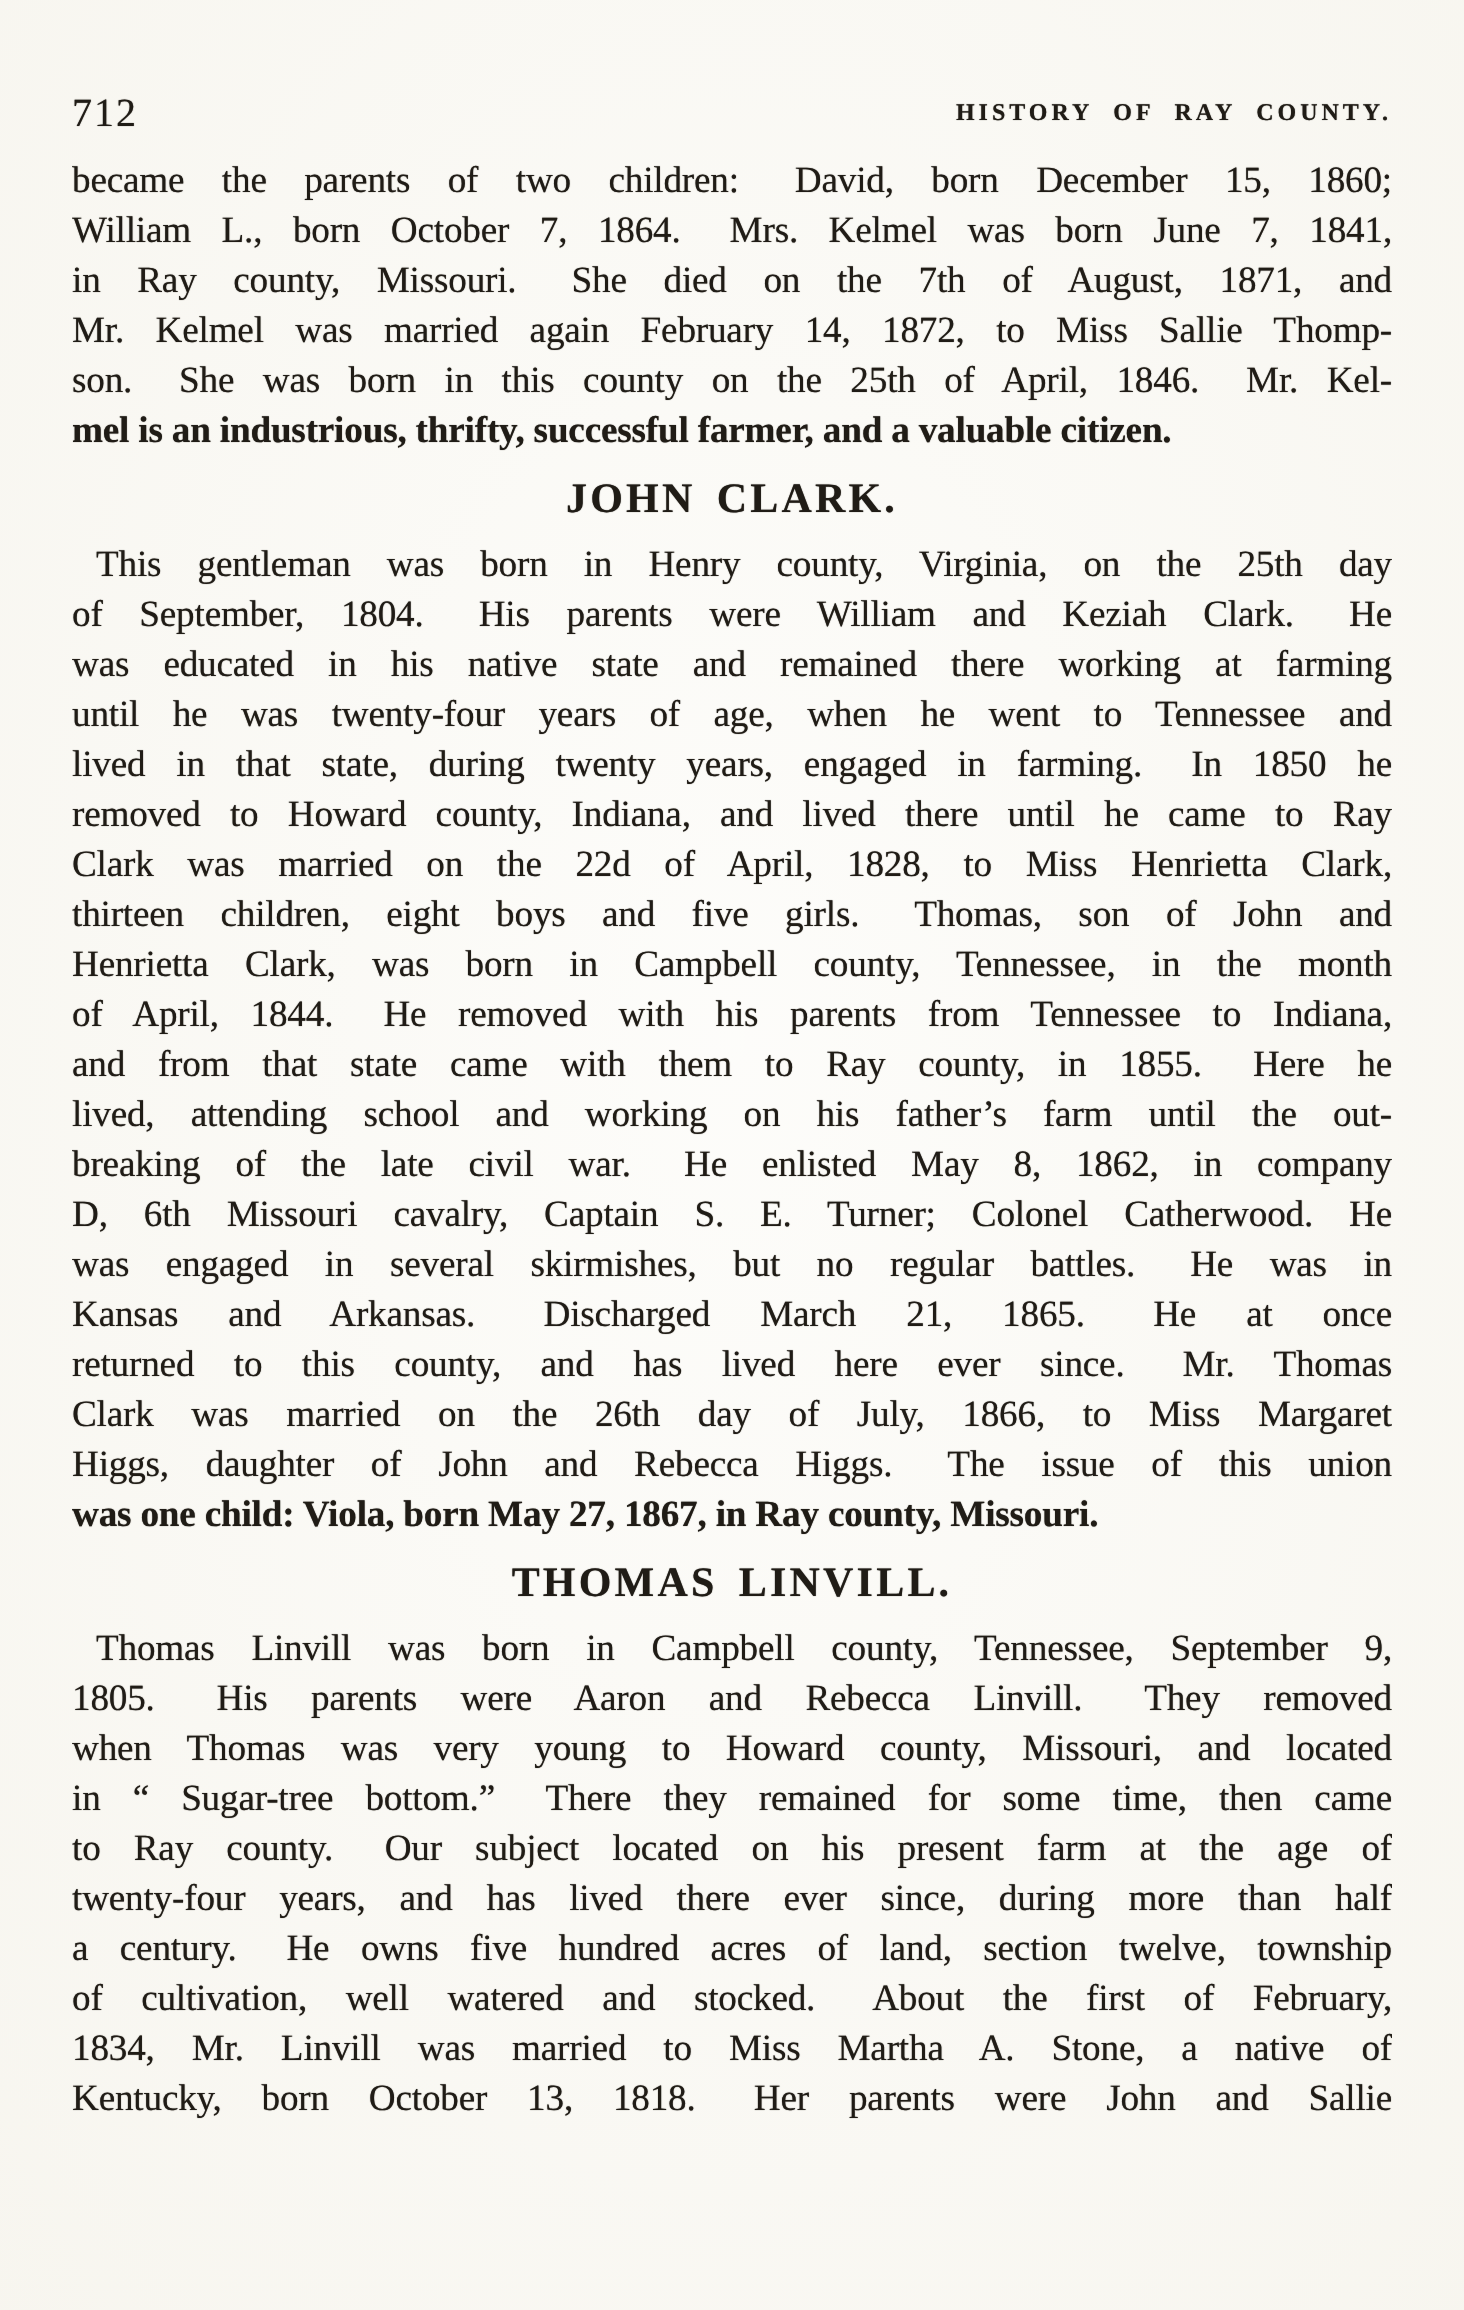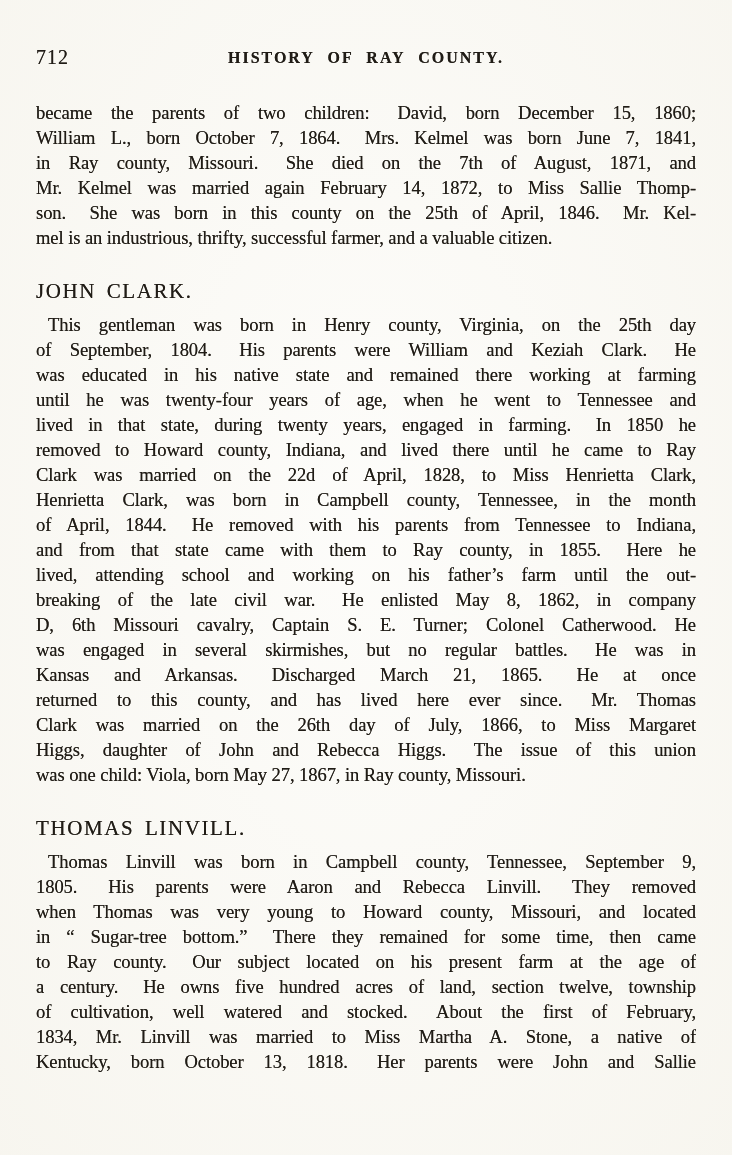--- a/index.html
+++ b/index.html
@@ -13,60 +13,60 @@
     background-image: radial-gradient(ellipse at 50% 45%, rgba(255,255,255,0.5) 0%, rgba(240,237,228,0.35) 100%);
     color: #201c16;
     font-family: "Liberation Serif", "DejaVu Serif", serif;
     padding: 46px 36px 0 36px;
     overflow: hidden;
     text-shadow: 0 0 0.5px rgba(32,28,22,0.75);
   }
   .running-head {
     position: relative;
     height: 26px;
-    margin-bottom: 28px;
+    margin-bottom: 6px;
   }
   .page-num {
     position: absolute;
     left: 0;
     top: 0;
     font-size: 20px;
     letter-spacing: 1px;
   }
   .head-title {
     display: block;
-    text-align: center;
-    font-size: 16px;
+    text-align: right;
+    font-size: 12px;
     font-weight: bold;
     letter-spacing: 2px;
     word-spacing: 0.45em;
     padding-top: 3px;
     font-family: Liberation Serif, serif;
   }
   .lines { width: 660px; }
   .line {
     font-size: 18.6px;
     line-height: 25px;
     letter-spacing: -0.1px;
     text-align: justify;
     text-align-last: justify;
     white-space: normal;
     overflow: hidden;
     height: 25px;
   }
-  .end-left .line:last-child { text-align-last: left; }
+  .end-left .line:last-child { text-align-last: left; font-weight: bold; }
   .indent-first .line:first-child { text-indent: 12px; }
   .entry-heading {
     font-size: 21px;
-    font-weight: normal;
+    font-weight: bold;
     letter-spacing: 1.6px;
     word-spacing: 0.18em;
-    text-align: left;
+    text-align: center;
     line-height: 26px;
-    margin: 28px 0 8px 0;
+    margin: 8px 0 8px 0;
   }
 </style>
 </head>
 <body>
 
 <div class="page">
 
   <div class="running-head">
     <span class="page-num">712</span>
     <span class="head-title">HISTORY OF RAY COUNTY.</span>
@@ -86,20 +86,21 @@
   <section class="entry">
     <h2 class="entry-heading">JOHN CLARK.</h2>
     <div class="lines end-left indent-first">
         <div class="line">This gentleman was born in Henry county, Virginia, on the 25th day</div>
         <div class="line">of September, 1804.  His parents were William and Keziah Clark.  He</div>
         <div class="line">was educated in his native state and remained there working at farming</div>
         <div class="line">until he was twenty-four years of age, when he went to Tennessee and</div>
         <div class="line">lived in that state, during twenty years, engaged in farming.  In 1850 he</div>
         <div class="line">removed to Howard county, Indiana, and lived there until he came to Ray</div>
         <div class="line">Clark was married on the 22d of April, 1828, to Miss Henrietta Clark,</div>
+        <div class="line">thirteen children, eight boys and five girls.  Thomas, son of John and</div>
         <div class="line">Henrietta Clark, was born in Campbell county, Tennessee, in the month</div>
         <div class="line">of April, 1844.  He removed with his parents from Tennessee to Indiana,</div>
         <div class="line">and from that state came with them to Ray county, in 1855.  Here he</div>
         <div class="line">lived, attending school and working on his father’s farm until the out-</div>
         <div class="line">breaking of the late civil war.  He enlisted May 8, 1862, in company</div>
         <div class="line">D, 6th Missouri cavalry, Captain S. E. Turner; Colonel Catherwood. He</div>
         <div class="line">was engaged in several skirmishes, but no regular battles.  He was in</div>
         <div class="line">Kansas and Arkansas.  Discharged March 21, 1865.  He at once</div>
         <div class="line">returned to this county, and has lived here ever since.  Mr. Thomas</div>
         <div class="line">Clark was married on the 26th day of July, 1866, to Miss Margaret</div>
@@ -109,20 +110,21 @@
   </section>
 
   <section class="entry">
     <h2 class="entry-heading">THOMAS LINVILL.</h2>
     <div class="lines indent-first">
         <div class="line">Thomas Linvill was born in Campbell county, Tennessee, September 9,</div>
         <div class="line">1805.  His parents were Aaron and Rebecca Linvill.  They removed</div>
         <div class="line">when Thomas was very young to Howard county, Missouri, and located</div>
         <div class="line">in “ Sugar-tree bottom.”  There they remained for some time, then came</div>
         <div class="line">to Ray county.  Our subject located on his present farm at the age of</div>
+        <div class="line">twenty-four years, and has lived there ever since, during more than half</div>
         <div class="line">a century.  He owns five hundred acres of land, section twelve, township</div>
         <div class="line">of cultivation, well watered and stocked.  About the first of February,</div>
         <div class="line">1834, Mr. Linvill was married to Miss Martha A. Stone, a native of</div>
         <div class="line">Kentucky, born October 13, 1818.  Her parents were John and Sallie</div>
       </div>
   </section>
 
 </div>
 
 </body></html>

